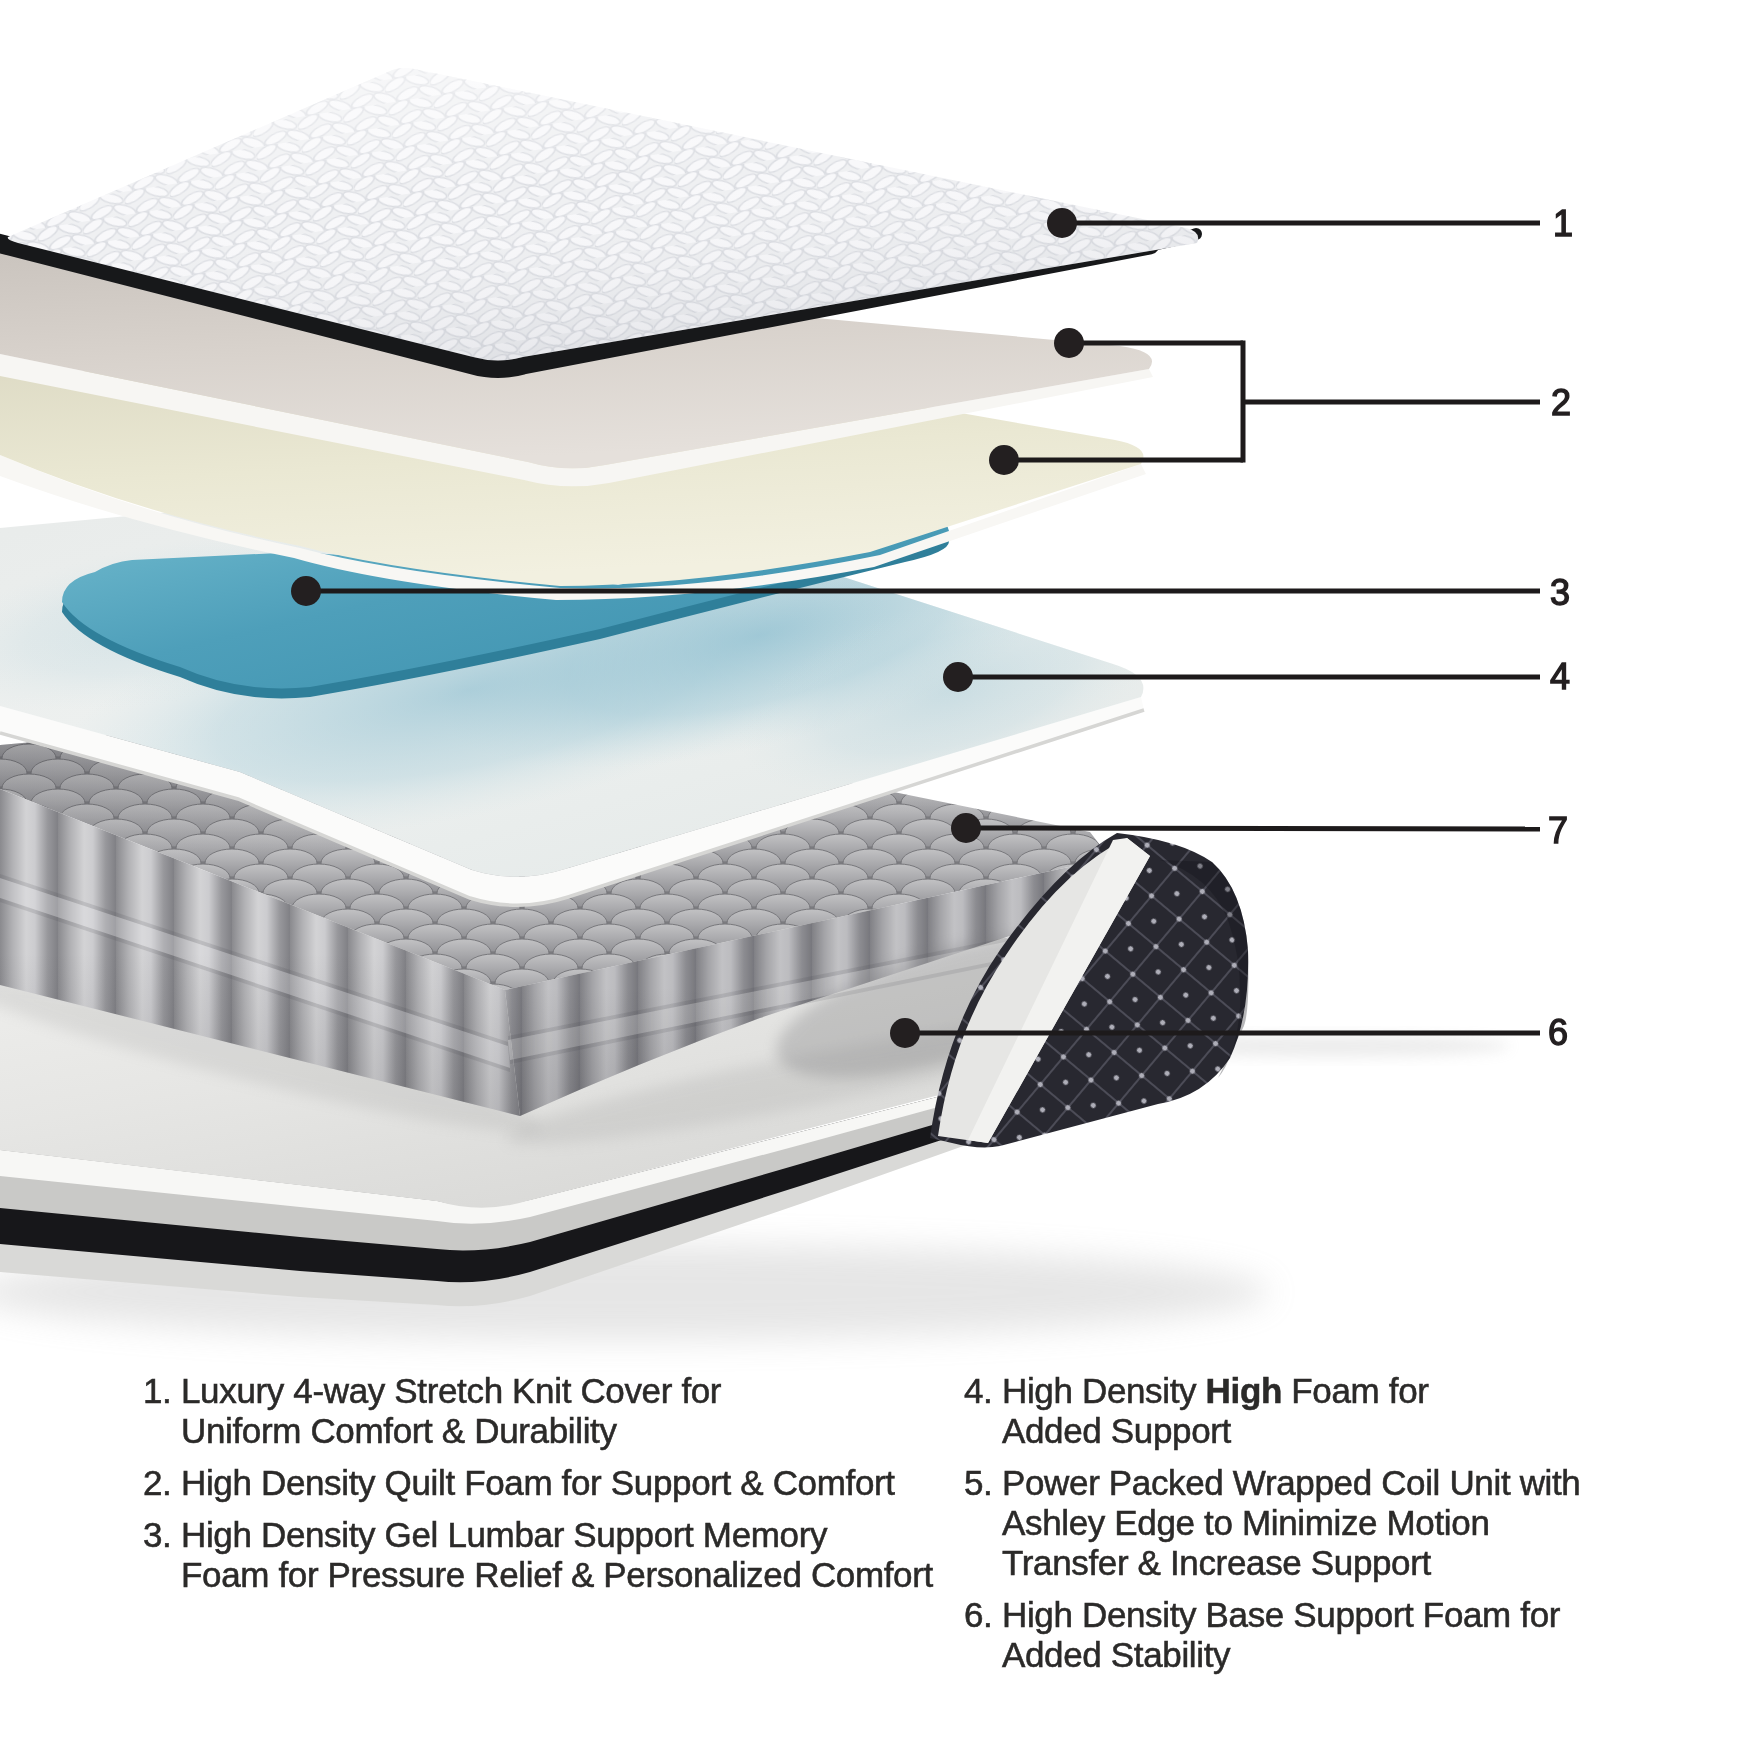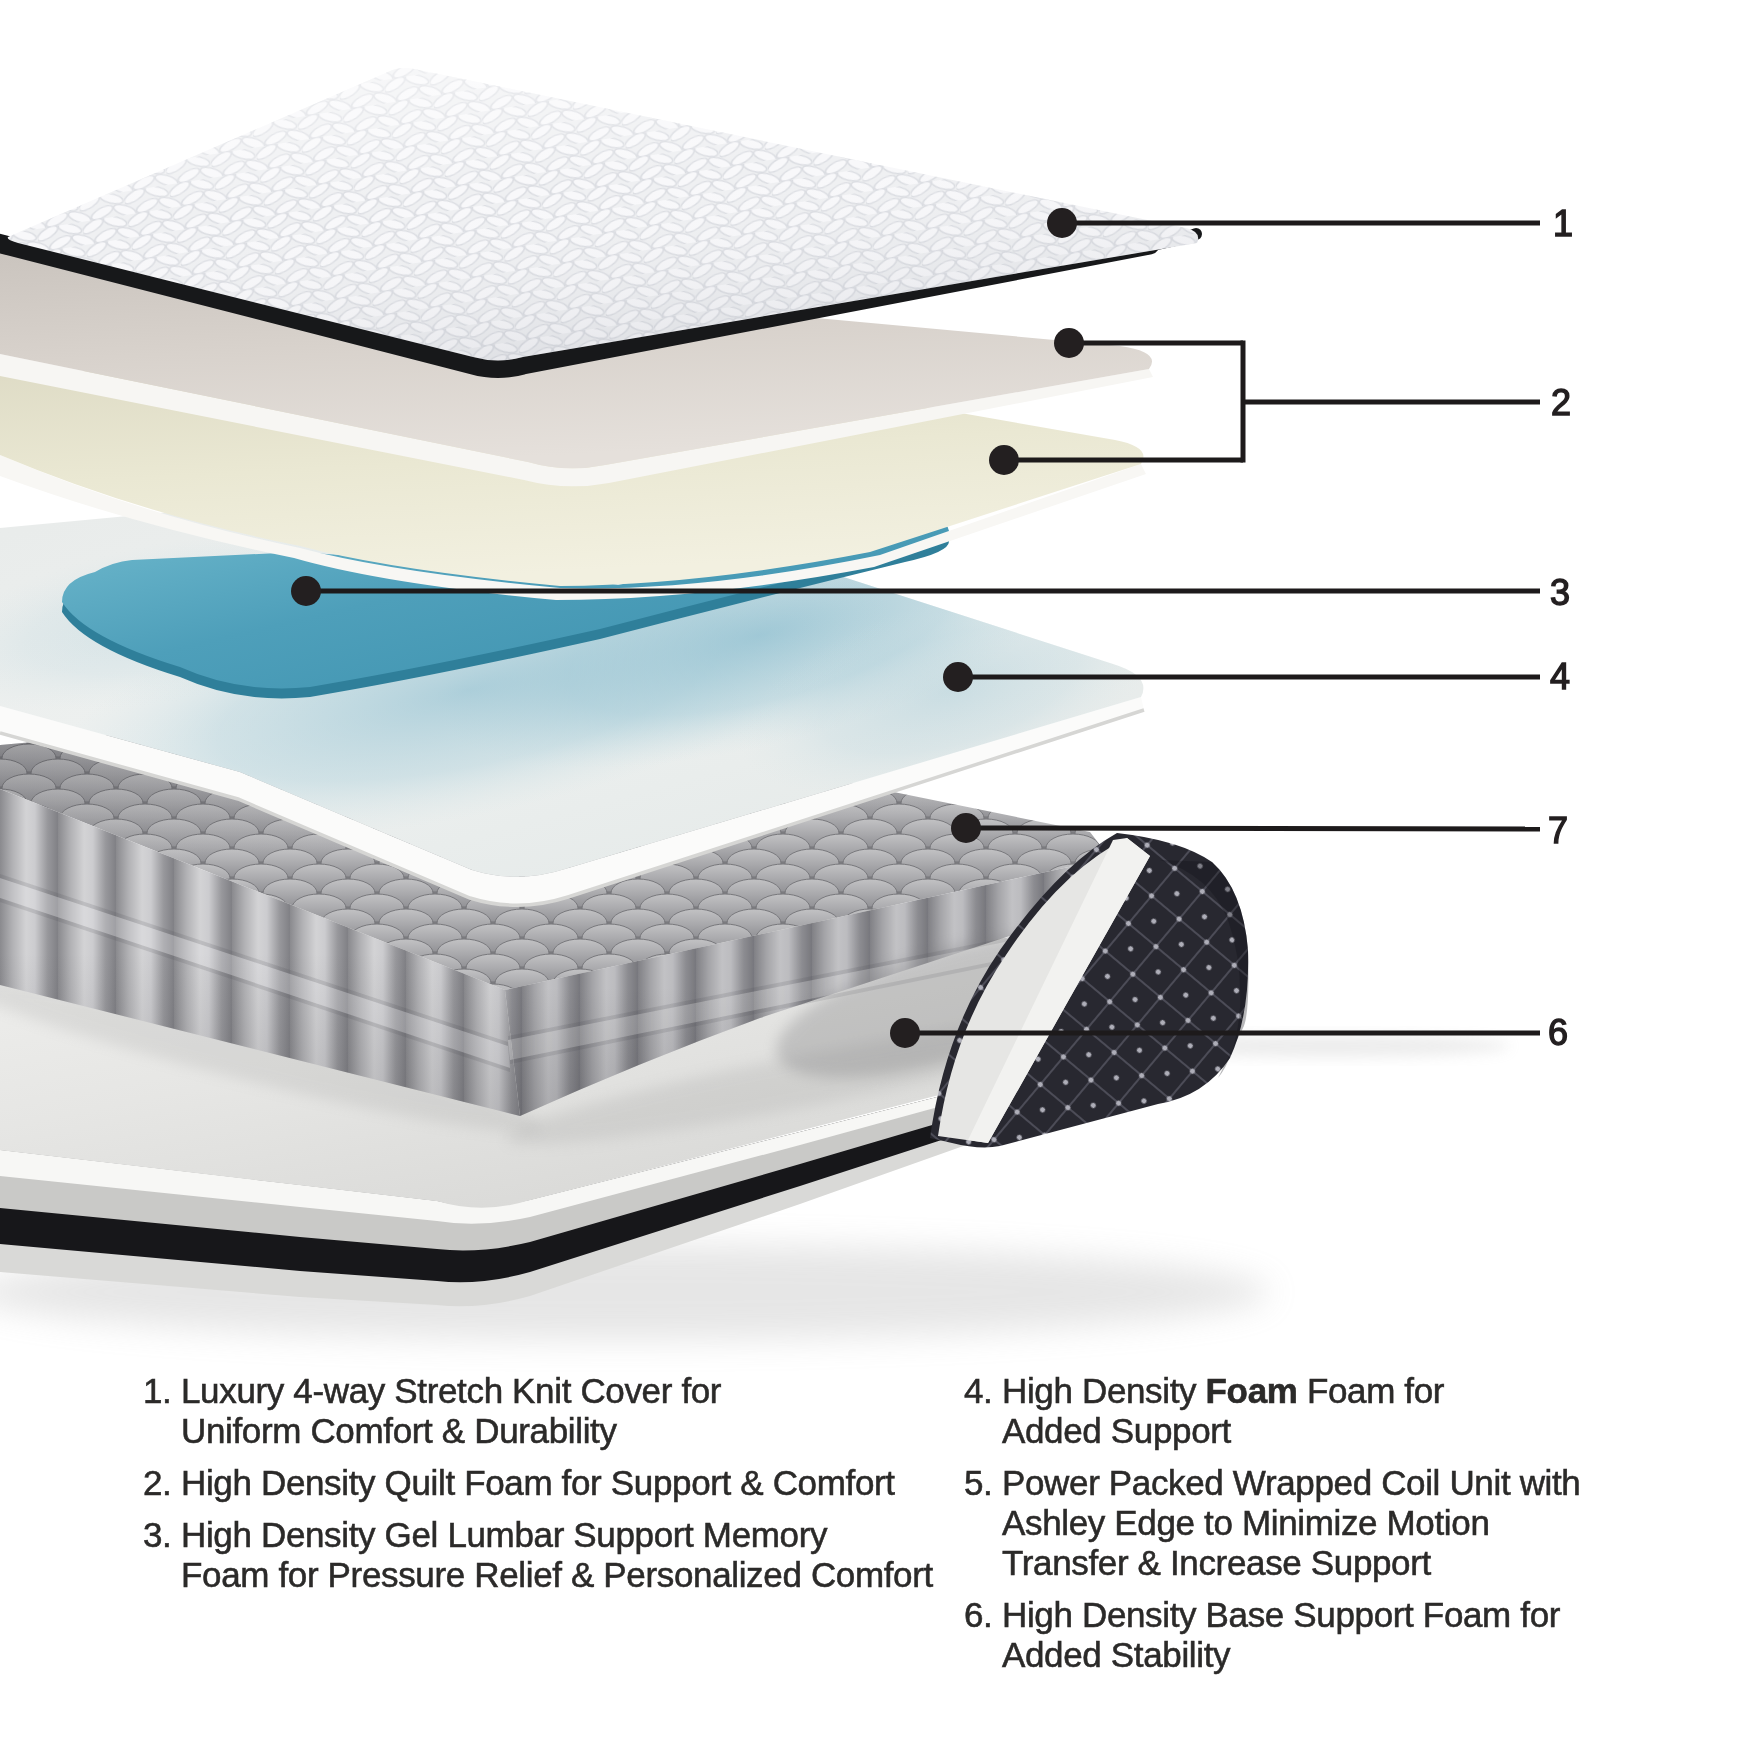--- a/index.html
+++ b/index.html
@@ -240,17 +240,17 @@
   <text x="1558" y="1045">6</text>
 </g>
 </svg>
 
 <div class="col" style="left:143px; top:1371px; width:830px;">
   <div class="item"><span class="n">1.</span>Luxury 4-way Stretch Knit Cover for<br>Uniform Comfort &amp; Durability</div>
   <div class="item mt"><span class="n">2.</span>High Density Quilt Foam for Support &amp; Comfort</div>
   <div class="item mt"><span class="n">3.</span>High Density Gel Lumbar Support Memory<br>Foam for Pressure Relief &amp; Personalized Comfort</div>
 </div>
 <div class="col" style="left:964px; top:1371px; width:680px;">
-  <div class="item"><span class="n">4.</span>High Density <b>Foam</b> Foam for<br>Added Support</div>
+  <div class="item"><span class="n">4.</span>High Density <b>High</b> Foam for<br>Added Support</div>
   <div class="item mt"><span class="n">5.</span>Power Packed Wrapped Coil Unit with<br>Ashley Edge to Minimize Motion<br>Transfer &amp; Increase Support</div>
   <div class="item mt"><span class="n">6.</span>High Density Base Support Foam for<br>Added Stability</div>
 </div>
 </div>
 
 </body></html>

